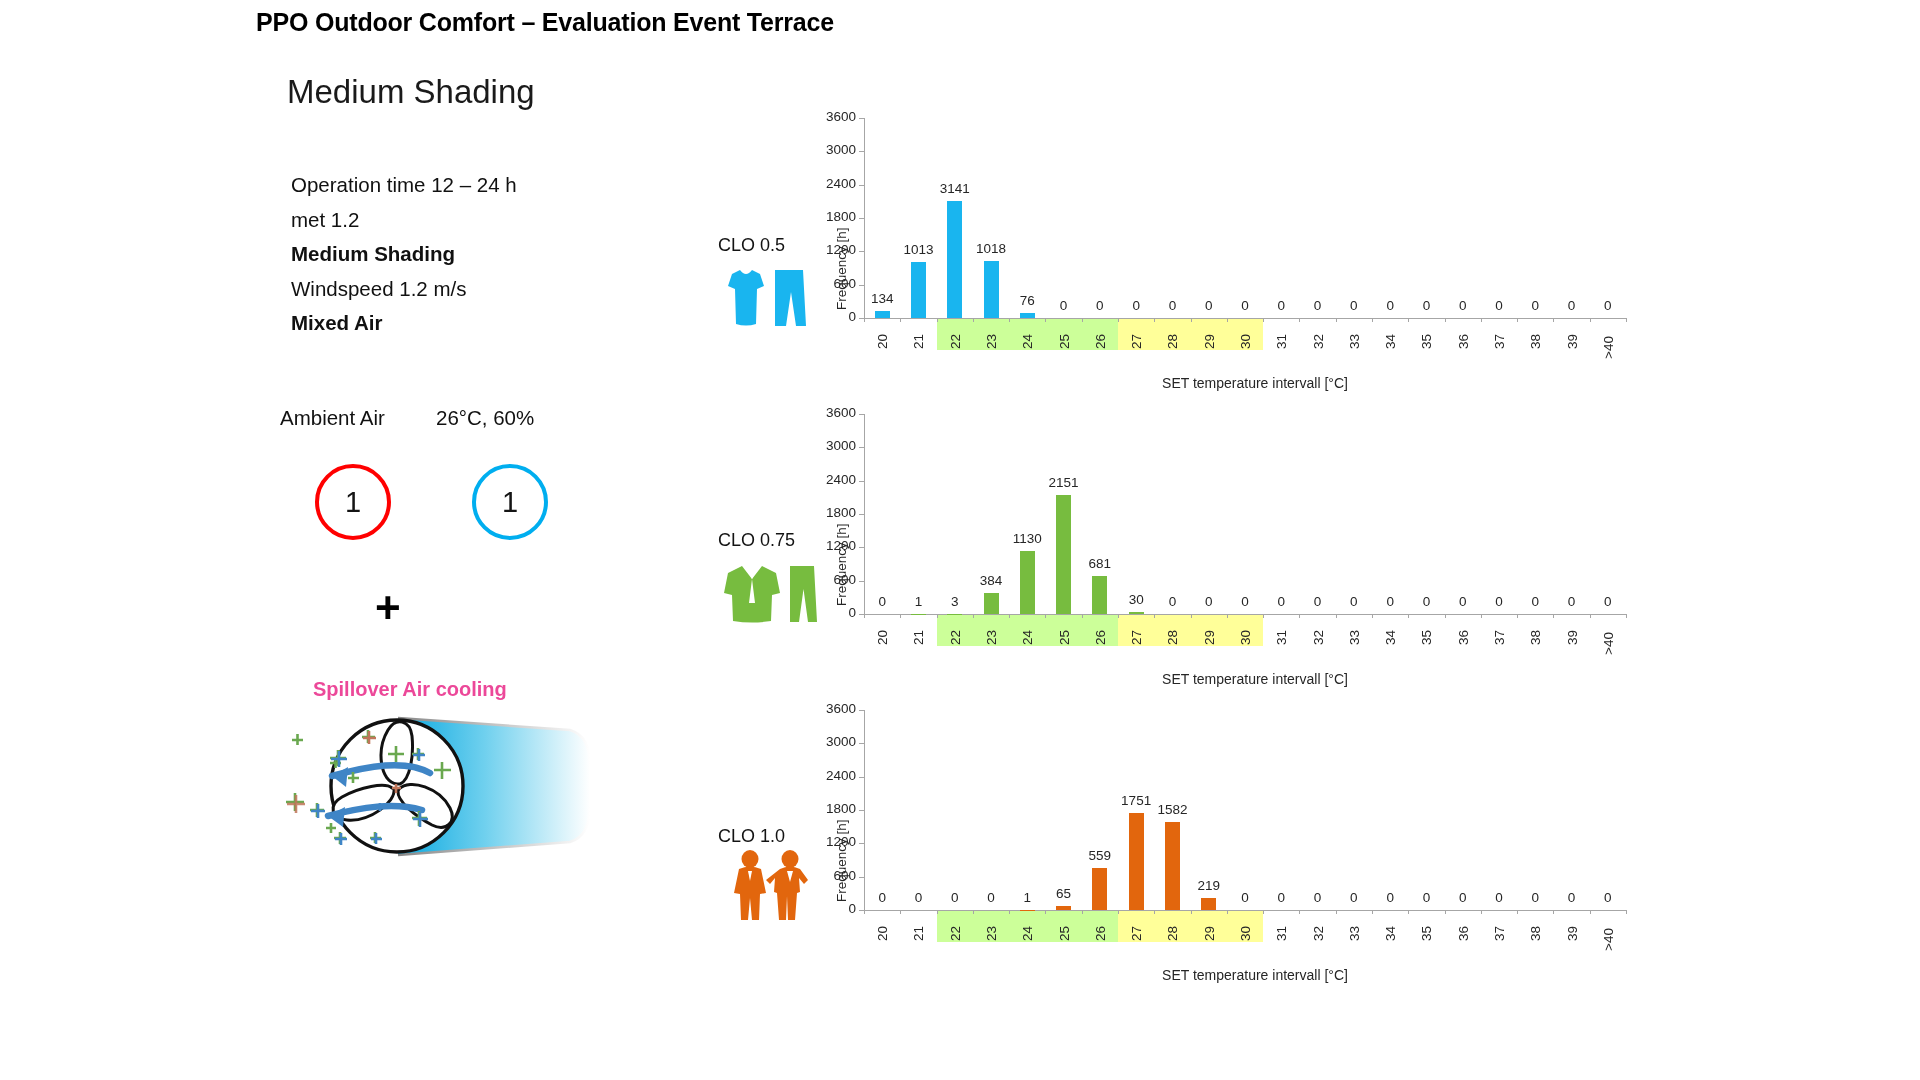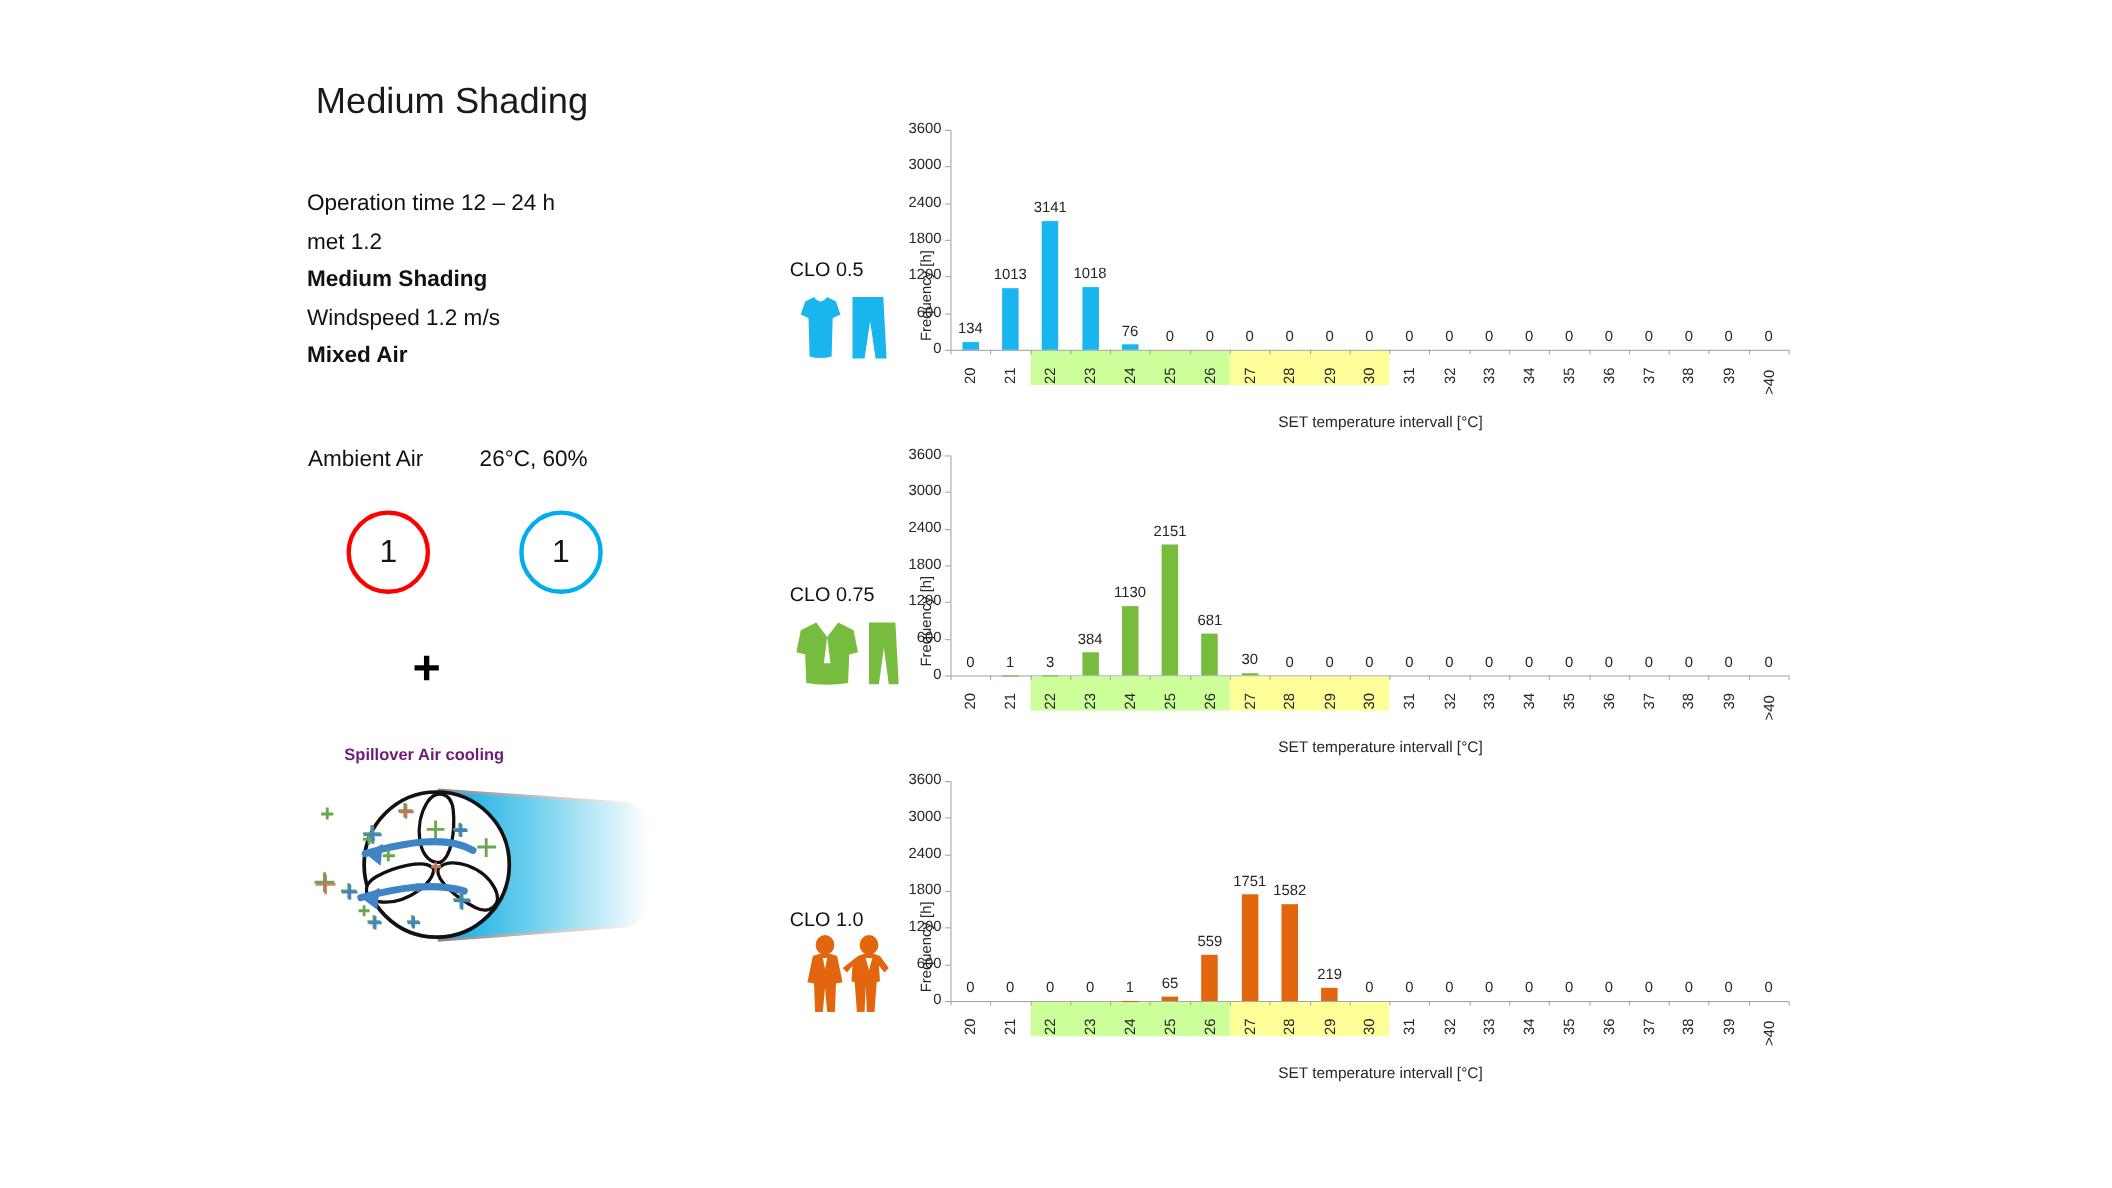--- a/index.html
+++ b/index.html
@@ -30,21 +30,21 @@
   #section-heading {
     position: absolute;
     left: 287px; top: 73px;
     font-size: 33px;
     color: #1a1a1a;
     white-space: nowrap;
   }
 
   #params {
     position: absolute;
-    left: 279px; top: 168px;
+    left: 291px; top: 168px;
     font-size: 20.5px;
     color: #111111;
     line-height: 34.5px;
   }
   #params .bold { font-weight: bold; }
 
   #labels-row {
     position: absolute;
     left: 280px; top: 406px;
     width: 290px;
@@ -76,23 +76,23 @@
     left: 375px; top: 586px;
     font-size: 44px;
     font-weight: bold;
     color: #000000;
     line-height: 1;
   }
 
   #spillover-label {
     position: absolute;
     left: 313px; top: 678px;
-    font-size: 15px;
+    font-size: 20px;
     font-weight: bold;
-    color: #701a75;
+    color: #ec4899;
     white-space: nowrap;
   }
 
   #fan-figure {
     position: absolute;
     left: 270px; top: 710px;
     width: 340px; height: 155px;
   }
 
   
@@ -177,20 +177,21 @@
     font-size: 14px;
     color: #262626;
     white-space: nowrap;
   }
 </style>
 </head>
 <body>
 
 <div id="stage">
 
+  <div id="slide-title">PPO Outdoor Comfort – Evaluation Event Terrace</div>
 
   <div id="section-heading">Medium Shading</div>
 
   <div id="params">
       <div>Operation time 12 – 24 h</div>
       <div>met 1.2</div>
       <div class="bold">Medium Shading</div>
       <div>Windspeed 1.2 m/s</div>
       <div class="bold">Mixed Air</div>
     </div>

